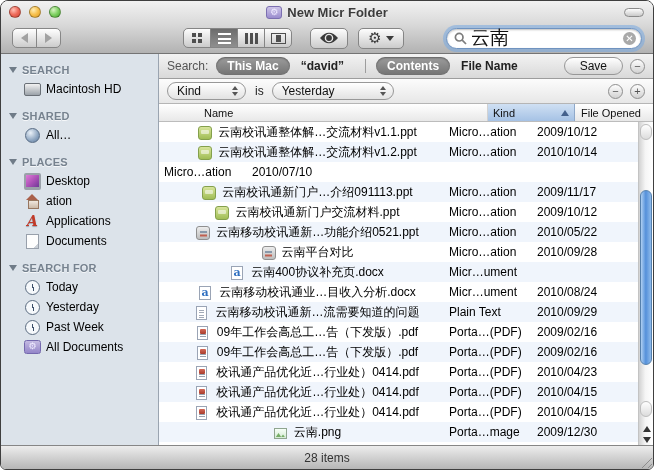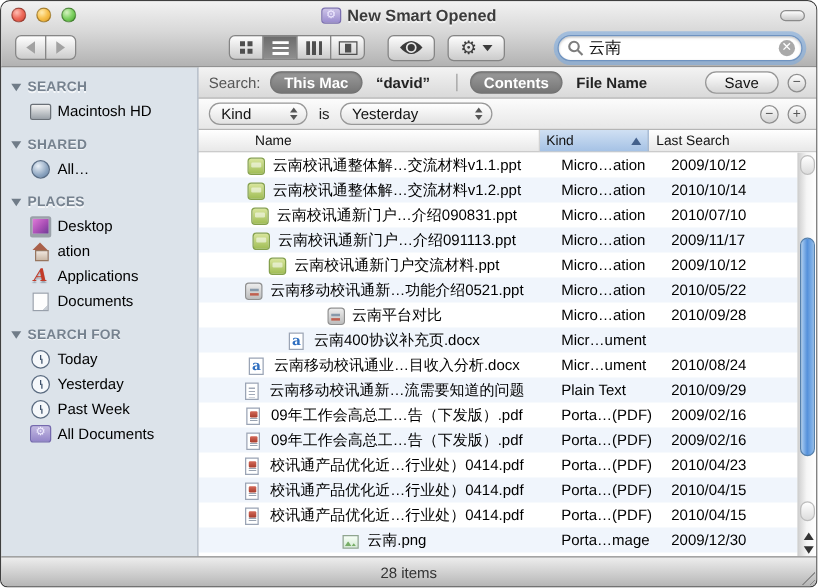--- a/index.html
+++ b/index.html
@@ -53,21 +53,21 @@
   .tool-btn { height:21px; border:1px solid #858585; border-radius:5px;
     background:linear-gradient(#fdfdfd,#cbcbcb); display:flex; align-items:center; justify-content:center; }
   .eye-btn { width:38px; margin-left:18px; }
   .gear-btn { width:46px; margin-left:10px; gap:4px; }
   .gear-glyph { font-family:"DejaVu Sans",sans-serif; font-size:15px; color:#3c3c3c; line-height:1; }
   .dd-caret { width:0; height:0; border-left:4px solid transparent; border-right:4px solid transparent; border-top:5px solid #3c3c3c; }
 
   .search-field { margin-left:auto; width:196px; height:21px; border-radius:11px;
     border:1px solid #6f93c0; background:#fff; display:flex; align-items:center; padding:0 5px 0 7px;
     box-shadow:0 0 0 3px rgba(120,170,225,.55), inset 0 1px 2px rgba(0,0,0,.25); }
-  .search-field input { border:none; outline:none; flex:1; font-size:13px; color:#111; background:transparent;
+  .search-field input { border:none; outline:none; flex:1; font-size:19px; color:#111; background:transparent;
     font-family:"Liberation Sans","DejaVu Sans",sans-serif; min-width:0; }
   .clear-btn { width:13px; height:13px; border-radius:50%; background:#a9a9a9; color:#fff;
     font-size:10px; line-height:13px; text-align:center; flex:none; }
 
   
   .main { flex:1; display:flex; min-height:0; }
   .sidebar { width:158px; flex:none; background:#dce3ea; border-right:1px solid #9aa4b0; padding-top:8px; overflow:hidden; }
   .side-section { margin-bottom:9px; }
   .side-header { display:flex; align-items:center; gap:5px; padding:2px 0 3px 8px; }
   .tri-down { width:0; height:0; border-left:4px solid transparent; border-right:4px solid transparent; border-top:6px solid #707c88; }
@@ -119,21 +119,21 @@
   .dd-value { width:122px; margin-left:8px; }
   .op-label { margin-left:9px; color:#222; }
   .steppers { margin-left:auto; display:flex; flex-direction:column; gap:2px; }
   .st-up { width:0;height:0;border-left:3.5px solid transparent;border-right:3.5px solid transparent;border-bottom:4px solid #555; }
   .st-dn { width:0;height:0;border-left:3.5px solid transparent;border-right:3.5px solid transparent;border-top:4px solid #555; }
   .filter-actions { margin-left:auto; display:flex; }
 
   .colheader { height:18px; flex:none; display:flex; font-size:11px; color:#111;
     background:linear-gradient(#ffffff,#e8e8e8); border-bottom:1px solid #bcbcbc; }
   .ch { display:flex; align-items:center; border-right:1px solid #d2d2d2; }
-  .ch-name { width:273px; padding-left:45px; }
+  .ch-name { width:329px; padding-left:45px; }
   .ch-kind { width:87px; padding-left:5px; background:linear-gradient(#d0e0f3,#a5c2e5);
     border-right:1px solid #8fa9ca; position:relative; }
   .sort-tri { position:absolute; right:5px; top:6px; width:0; height:0;
     border-left:4px solid transparent; border-right:4px solid transparent; border-bottom:6px solid #44618c; }
   .ch-date { flex:1; padding-left:6px; border-right:none; }
 
   .list { flex:1; position:relative; background:#fff; overflow:hidden; }
   .rows { position:absolute; inset:0 15px 0 0; }
   .row { height:20px; display:flex; align-items:center; font-size:12px; color:#000; }
   .row.alt { background:#f0f5fc; }
@@ -191,21 +191,21 @@
 
   <div class="chrome">
     <div class="titlebar">
       <div class="traffic">
         <div class="tl red"></div>
         <div class="tl yellow"></div>
         <div class="tl green"></div>
       </div>
       <div class="title-wrap">
         <div class="proxy-icon">⚙</div>
-        <div class="win-title">New Smart Opened</div>
+        <div class="win-title">New Micr Folder</div>
       </div>
       <div class="pill-btn"></div>
     </div>
     <div class="toolbar">
       <div class="nav-group">
         <div class="nav-btn back">
             <div class="arr-left"></div>
           </div>
         <div class="nav-btn fwd">
             <div class="arr-right"></div>
@@ -366,21 +366,21 @@
           <span class="circ">+</span>
         </div>
       </div>
 
       <div class="colheader">
         <div class="ch ch-name">Name</div>
         <div class="ch ch-kind">
           <span>Kind</span>
           <span class="sort-tri"></span>
         </div>
-        <div class="ch ch-date">Last Search</div>
+        <div class="ch ch-date">File Opened</div>
       </div>
 
       <div class="list">
         <div class="rows">
   <div class="row">
     <div class="cell-name">
       <span class="f-icon fi-powerpoint"></span>
       <span>云南校讯通整体解…交流材料v1.1.ppt</span>
     </div>
     <div class="cell-kind">Micro…ation</div>
@@ -390,24 +390,20 @@
   <div class="row alt">
     <div class="cell-name">
       <span class="f-icon fi-powerpoint"></span>
       <span>云南校讯通整体解…交流材料v1.2.ppt</span>
     </div>
     <div class="cell-kind">Micro…ation</div>
     <div class="cell-date">2010/10/14</div>
   </div>
 
   <div class="row">
-    <div class="cell-name">
-      <span class="f-icon fi-powerpoint"></span>
-      <span>云南校讯通新门户…介绍090831.ppt</span>
-    </div>
     <div class="cell-kind">Micro…ation</div>
     <div class="cell-date">2010/07/10</div>
   </div>
 
   <div class="row alt">
     <div class="cell-name">
       <span class="f-icon fi-powerpoint"></span>
       <span>云南校讯通新门户…介绍091113.ppt</span>
     </div>
     <div class="cell-kind">Micro…ation</div>

